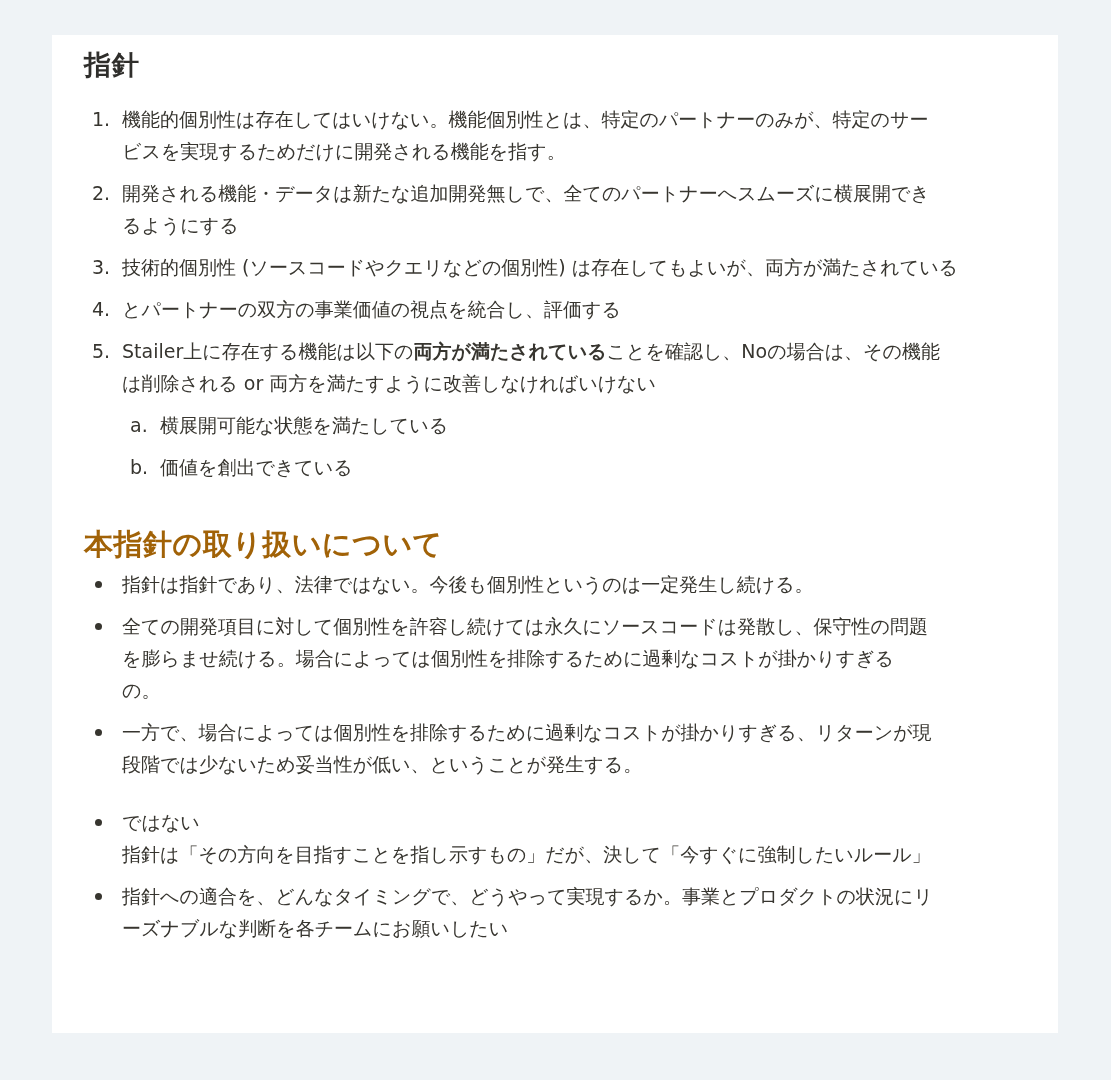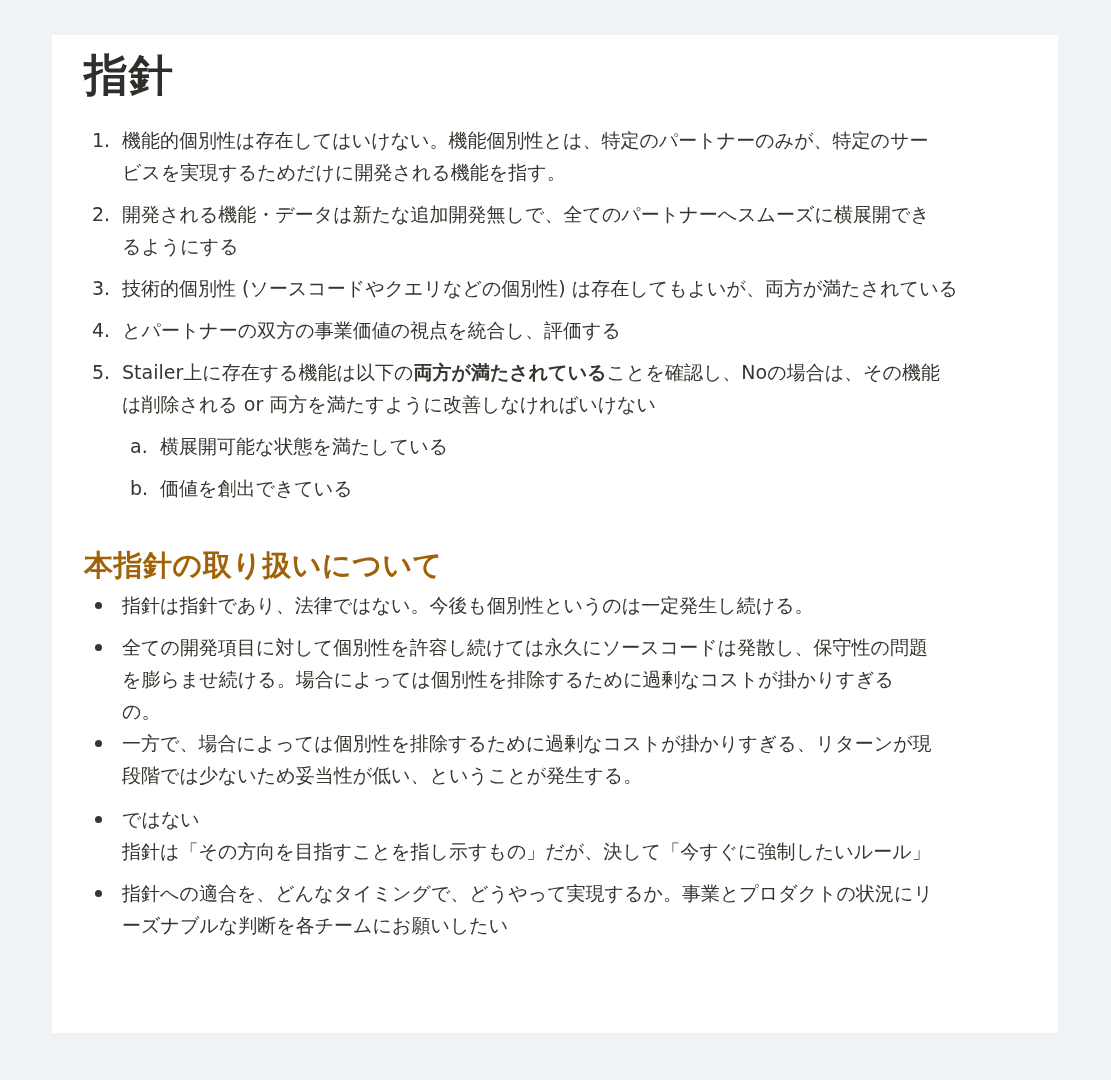--- a/index.html
+++ b/index.html
@@ -18,21 +18,21 @@
       position: absolute;
       left: 52px;
       top: 35px;
       width: 1006px;
       height: 998px;
       background: #ffffff;
       box-sizing: border-box;
       padding: 0 40px 0 32px;
     }
     .h1 {
-      font-size: 44px;
+      font-size: 27px;
       font-weight: bold;
       line-height: 1.2;
       margin: 0;
       padding-top: 14px;
       letter-spacing: 1px;
       color: #2f2e2b;
     }
     .h2 {
       font-size: 29px;
       font-weight: bold;
@@ -118,27 +118,27 @@
     </li>
   </ol>
 
   <h2 class="h2" style="margin-top:44px;">本指針の取り扱いについて</h2>
 
   <ul style="margin-top:6px;">
     <li class="item" style="margin-bottom:10px;">
       <span class="bullet"></span>
       <span class="line">指針は指針であり、法律ではない。今後も個別性というのは一定発生し続ける。</span>
     </li>
-    <li class="item" style="margin-bottom:0;">
+    <li class="item" style="margin-bottom:10px;">
       <span class="bullet"></span>
       <span class="line">全ての開発項目に対して個別性を許容し続けては永久にソースコードは発散し、保守性の問題</span>
       <span class="line">を膨らませ続ける。場合によっては個別性を排除するために過剰なコストが掛かりすぎる</span>
       <span class="line">の。</span>
     </li>
-    <li class="item" style="margin-bottom:12px;">
+    <li class="item" style="margin-bottom:26px;">
       <span class="bullet"></span>
       <span class="line">一方で、場合によっては個別性を排除するために過剰なコストが掛かりすぎる、リターンが現</span>
       <span class="line">段階では少ないため妥当性が低い、ということが発生する。</span>
     </li>
     <li class="item" style="margin-bottom:10px;">
       <span class="bullet"></span>
       <span class="line">ではない</span>
       <span class="line">指針は「その方向を目指すことを指し示すもの」だが、決して「今すぐに強制したいルール」</span>
     </li>
     <li class="item">

